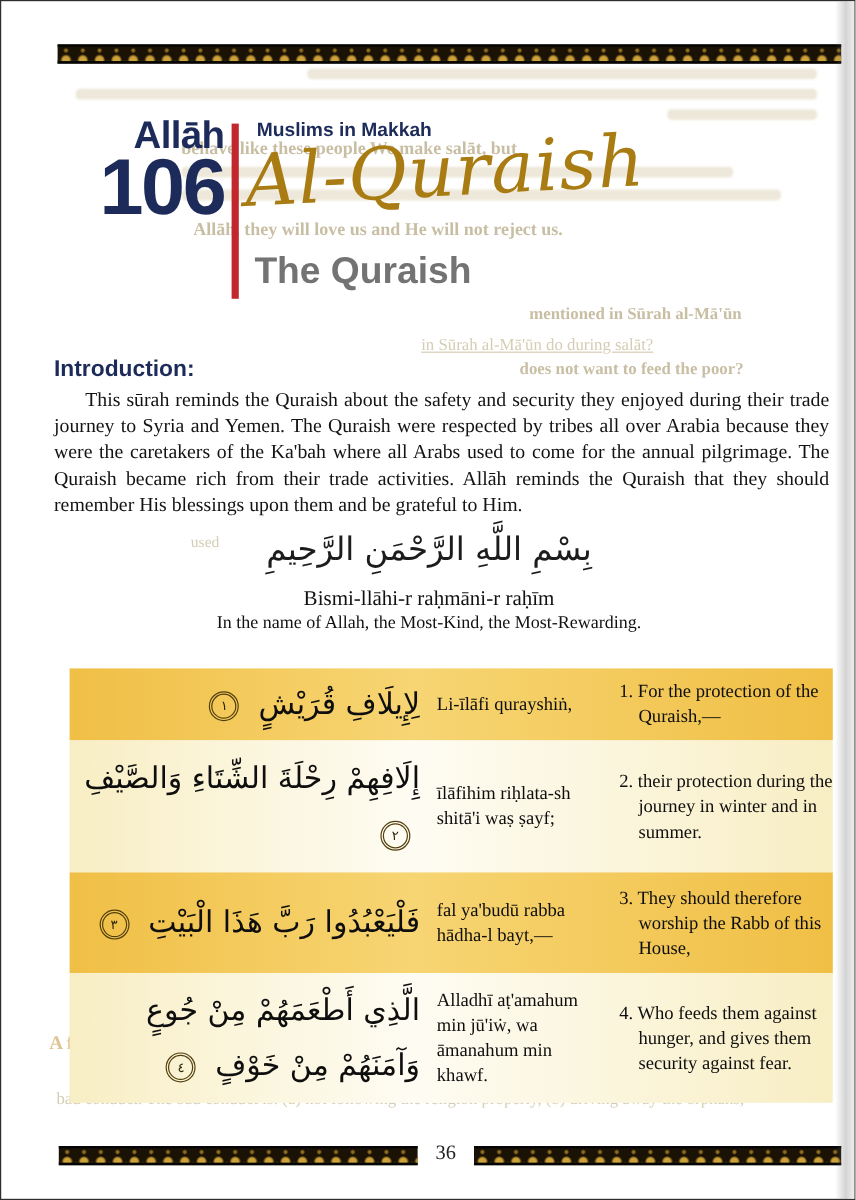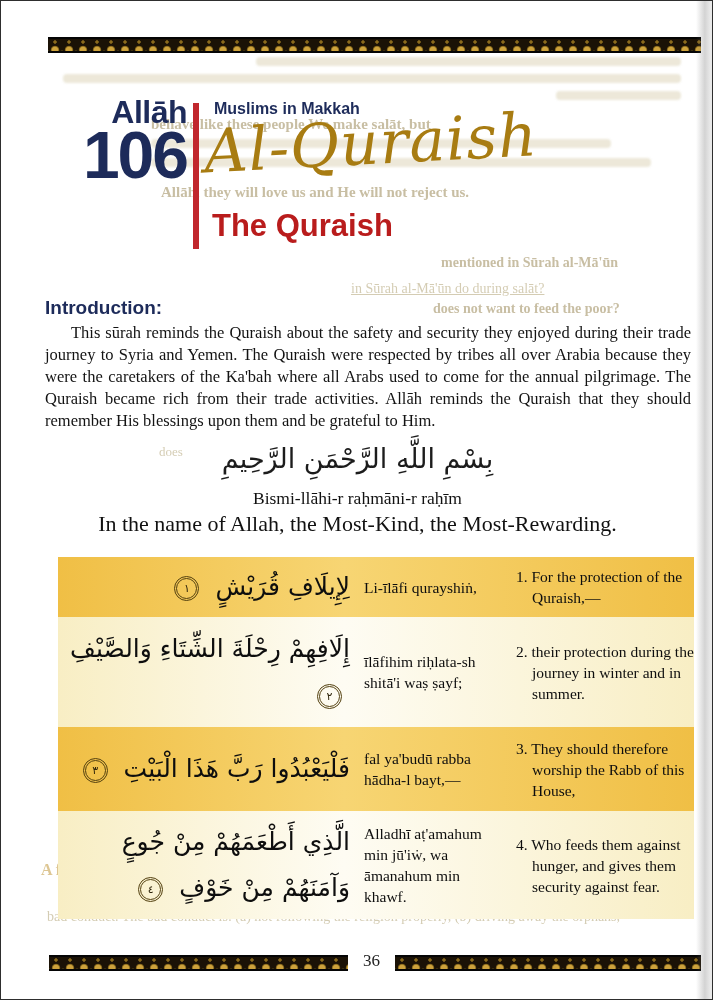--- a/index.html
+++ b/index.html
@@ -46,36 +46,36 @@
     position:absolute;left:213px;top:99px;
     font-family:"Liberation Sans", sans-serif;font-weight:bold;font-size:16px;color:#1d2b5a;
   }
   .calligraphy{
     position:absolute;left:203px;top:112px;width:330px;
     font-family:"DejaVu Serif", serif;font-style:italic;font-size:60px;line-height:60px;
     color:#a87c12;transform:rotate(-3deg);letter-spacing:1px;white-space:nowrap;
   }
   .english-name{
     position:absolute;left:211px;top:207px;
-    font-family:"Liberation Sans", sans-serif;font-weight:bold;font-size:31px;color:#b91c1c;
+    font-family:"Liberation Sans", sans-serif;font-weight:bold;font-size:31px;color:#737373;
   }
   
   .intro-heading{
     position:absolute;left:44px;top:296px;
     font-family:"Liberation Sans", sans-serif;font-weight:bold;font-size:19px;color:#1d2b5a;
   }
   .intro-body{
     position:absolute;left:44px;top:321px;width:646px;
     font-size:16.5px;line-height:22px;text-align:justify;text-indent:26px;color:#131313;
   }
   
   .bismillah{position:absolute;left:0;top:438px;width:713px;text-align:center;}
   .bismillah-ar{direction:rtl;font-family:"DejaVu Sans", sans-serif;font-size:27px;color:#1c1c1c;line-height:40px;}
   .bismillah-tr{font-size:17.5px;margin-top:9px;color:#111;}
-  .bismillah-en{font-size:22px;margin-top:2px;color:#111;}
+  .bismillah-en{font-size:15px;margin-top:2px;color:#111;}
   
   .vtable{position:absolute;left:57px;top:556px;width:636px;}
   .vrow{display:flex;align-items:center;box-sizing:border-box;}
   .vrow.r1{height:60px;}
   .vrow.r2{height:110px;}
   .vrow.r3{height:84px;}
   .vrow.r4{height:108px;}
   .vrow.hl{background:linear-gradient(to right,#f0bf45,#f7d573 45%,#f0bf45);}
   .vrow.lt{background:linear-gradient(to right,#f8eec4,#fefcf3 45%,#f8eec4);}
   .v-ar{
@@ -108,21 +108,21 @@
       <div class="ghost-bar" style="left: 255px; top: 56px; width: 425px; height: 9px;"></div>
       <div class="ghost-bar" style="left: 62px; top: 73px; width: 618px; height: 9px;"></div>
       <div class="ghost-bar" style="left: 555px; top: 90px; width: 125px; height: 9px;"></div>
       <div class="ghost bold" style="left: 150px; top: 115px; font-size: 15px;">behave like these people We make salāt, but</div>
       <div class="ghost-bar" style="left: 150px; top: 138px; width: 460px; height: 9px;"></div>
       <div class="ghost-bar" style="left: 150px; top: 157px; width: 500px; height: 9px;"></div>
       <div class="ghost bold" style="left: 160px; top: 183px; font-size: 15px;">Allāh, they will love us and He will not reject us.</div>
       <div class="ghost bold" style="left: 440px; top: 254px; font-size: 14px;">mentioned in Sūrah al-Mā'ūn</div>
       <div class="ghost" style="left: 350px; top: 280px; font-size: 14px; text-decoration: underline;">in Sūrah al-Mā'ūn do during salāt?</div>
       <div class="ghost bold" style="left: 432px; top: 300px; font-size: 14px;">does not want to feed the poor?</div>
-      <div class="ghost" style="left: 158px; top: 443px; font-size: 13px;">does</div>
+      <div class="ghost" style="left: 158px; top: 443px; font-size: 13px;">used</div>
       <div class="ghost" style="left: 88px; top: 627px; font-size: 13px;">unmindful</div>
       <div class="ghost" style="left: 233px; top: 625px; font-size: 13px;">their salāt</div>
       <div class="ghost" style="left: 393px; top: 627px; font-size: 13px;">about</div>
       <div class="ghost" style="left: 600px; top: 623px; font-size: 13px;">who</div>
       <div class="ghost arabic" style="left: 62px; top: 664px; font-size: 20px;">وَيَمْنَعُونَ</div>
       <div class="ghost" style="left: 86px; top: 731px; font-size: 13px;">and refrain</div>
       <div class="ghost" style="left: 282px; top: 732px; font-size: 13px;">showy</div>
       <div class="ghost" style="left: 453px; top: 730px; font-size: 13px;">they</div>
       <div class="ghost" style="left: 628px; top: 728px; font-size: 13px;">those</div>
       <div class="ghost bold gold" style="left: 40px; top: 860px; font-size: 16px;">A few applications of the message:</div>

